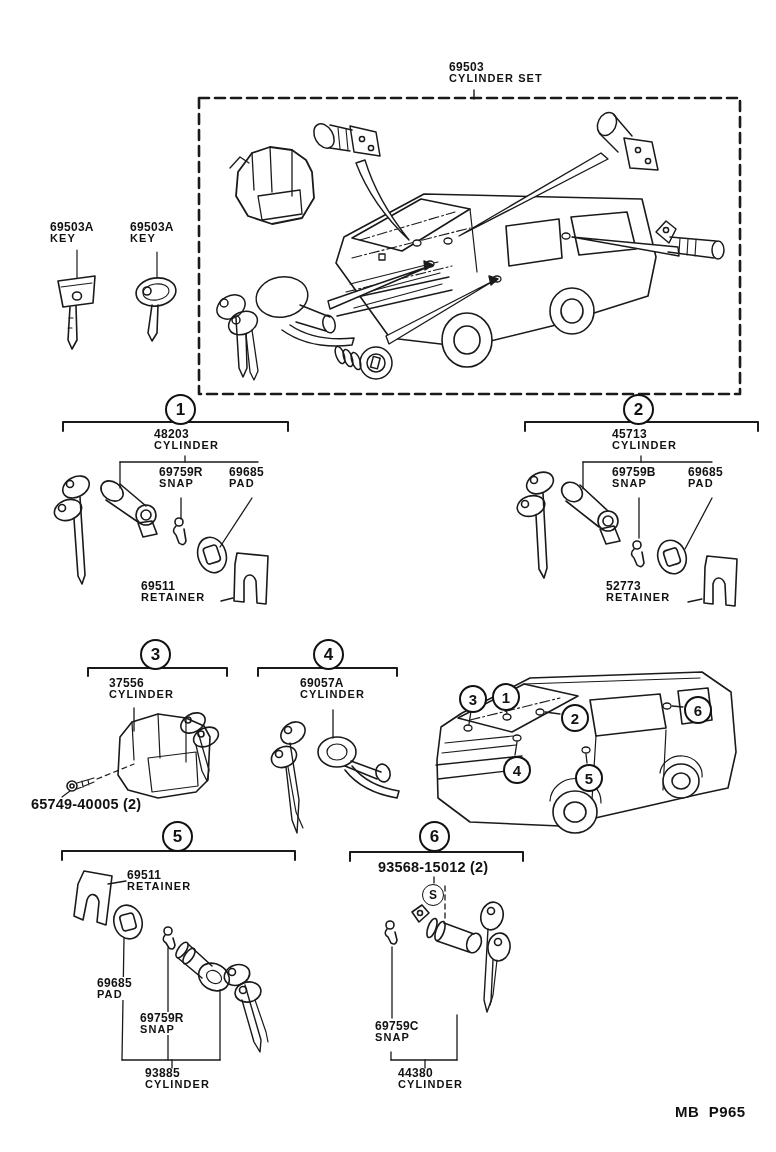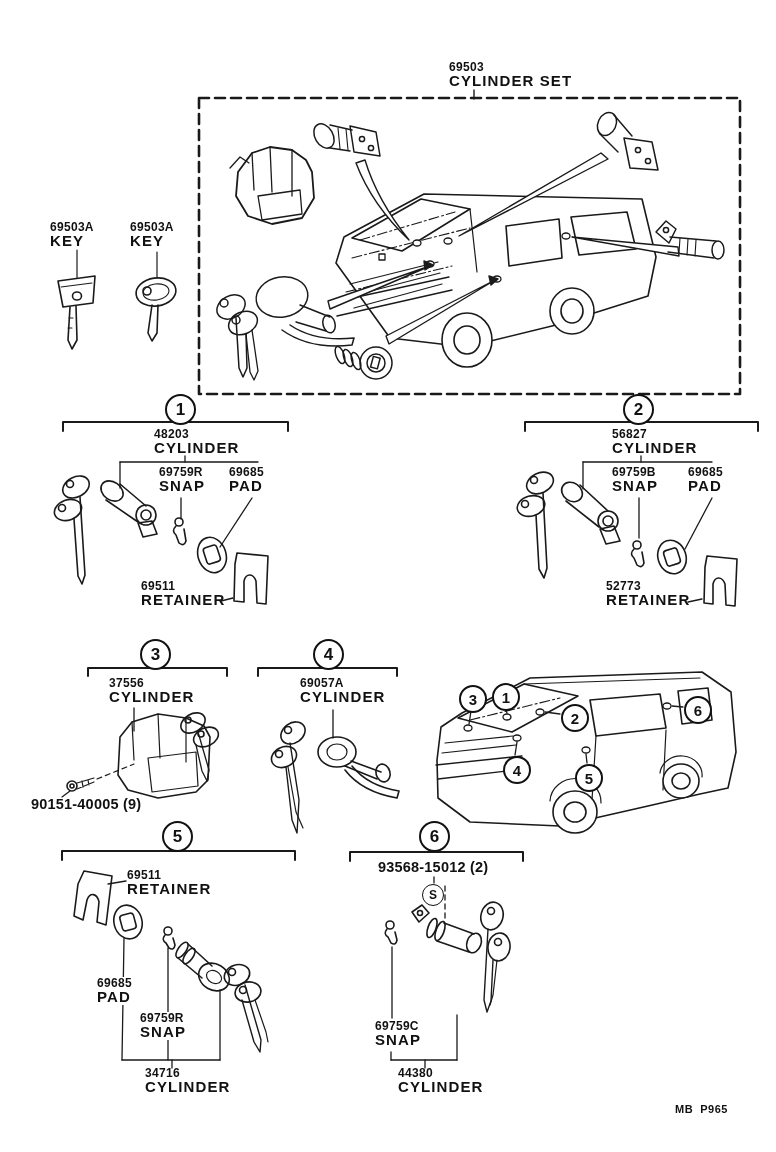--- a/index.html
+++ b/index.html
@@ -1,29 +1,29 @@
 <!DOCTYPE html>
 <html><head>
 <meta charset="utf-8">
 <style>
   html,body{margin:0;padding:0;background:#fff;}
   .stage{position:relative;width:776px;height:1152px;background:#ffffff;overflow:hidden;
          font-family:"Liberation Sans",sans-serif;color:#111;}
   svg.art{position:absolute;left:0;top:0;z-index:1;}
   .plabel{position:absolute;z-index:2;font-weight:bold;line-height:1.02;white-space:nowrap;}
   .pnum{display:block;font-size:12px;letter-spacing:0.3px;}
-  .pname{display:block;font-size:15px;letter-spacing:1.1px;}
+  .pname{display:block;font-size:11px;letter-spacing:1.1px;}
   .single{font-size:14.5px;letter-spacing:0.2px;}
   .whitebg{background:#fff;padding:0 1px;}
   .callout{position:absolute;z-index:3;width:27px;height:27px;border:2.2px solid #111;border-radius:50%;
            background:#fff;display:flex;align-items:center;justify-content:center;
            font-size:17px;font-weight:bold;}
   .vcallout{width:24px;height:24px;font-size:15px;border-width:2px;}
   .smark{width:20px;height:20px;font-size:12px;border-width:1.8px;}
-  .footer{position:absolute;z-index:2;font-weight:bold;font-size:11px;letter-spacing:0.5px;white-space:pre;}
+  .footer{position:absolute;z-index:2;font-weight:bold;font-size:15px;letter-spacing:0.5px;white-space:pre;}
 </style>
 </head>
 <body>
 
 <div class="stage">
 
 <svg class="art" width="776" height="1152" viewBox="0 0 776 1152" fill="none" stroke="#1a1a1a" stroke-width="1.8" stroke-linecap="round" stroke-linejoin="round">
 
   <g>
     <rect x="199" y="98" width="541" height="296" stroke-width="2.6" stroke-dasharray="10 6"></rect>
@@ -366,21 +366,21 @@
 </div>
 <div class="plabel" style="left:141px;top:580px">
   <span class="pnum">69511</span>
   <span class="pname">RETAINER</span>
 </div>
 
 <div class="callout" style="left:623px;top:394px">
       <span>2</span>
     </div>
 <div class="plabel" style="left:612px;top:428px">
-  <span class="pnum">56827</span>
+  <span class="pnum">45713</span>
   <span class="pname">CYLINDER</span>
 </div>
 <div class="plabel" style="left:612px;top:466px">
   <span class="pnum">69759B</span>
   <span class="pname">SNAP</span>
 </div>
 <div class="plabel" style="left:688px;top:466px">
   <span class="pnum">69685</span>
   <span class="pname">PAD</span>
 </div>
@@ -389,21 +389,21 @@
   <span class="pname">RETAINER</span>
 </div>
 
 <div class="callout" style="left:140px;top:639px">
       <span>3</span>
     </div>
 <div class="plabel" style="left:109px;top:677px">
   <span class="pnum">37556</span>
   <span class="pname">CYLINDER</span>
 </div>
-<div class="plabel single" style="left:31px;top:797px">90151-40005 (9)</div>
+<div class="plabel single" style="left:31px;top:797px">65749-40005 (2)</div>
 
 <div class="callout" style="left:313px;top:639px">
       <span>4</span>
     </div>
 <div class="plabel" style="left:300px;top:677px">
   <span class="pnum">69057A</span>
   <span class="pname">CYLINDER</span>
 </div>
 
 <div class="callout vcallout" style="left:459px;top:685px">
@@ -434,21 +434,21 @@
 </div>
 <div class="plabel whitebg" style="left:96px;top:977px">
   <span class="pnum">69685</span>
   <span class="pname">PAD</span>
 </div>
 <div class="plabel whitebg" style="left:139px;top:1012px">
   <span class="pnum">69759R</span>
   <span class="pname">SNAP</span>
 </div>
 <div class="plabel" style="left:145px;top:1067px">
-  <span class="pnum">34716</span>
+  <span class="pnum">93885</span>
   <span class="pname">CYLINDER</span>
 </div>
 
 <div class="callout" style="left:419px;top:821px">
       <span>6</span>
     </div>
 <div class="plabel single" style="left:378px;top:860px">93568-15012 (2)</div>
 <div class="callout smark" style="left:422px;top:884px">
       <span>S</span>
     </div>

